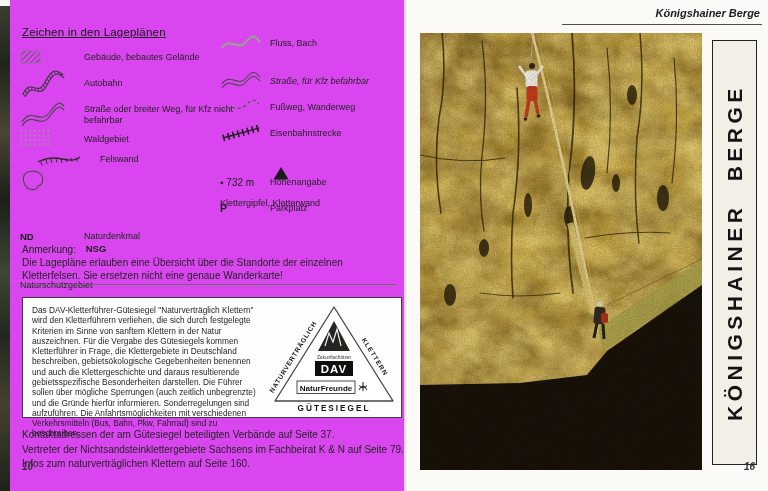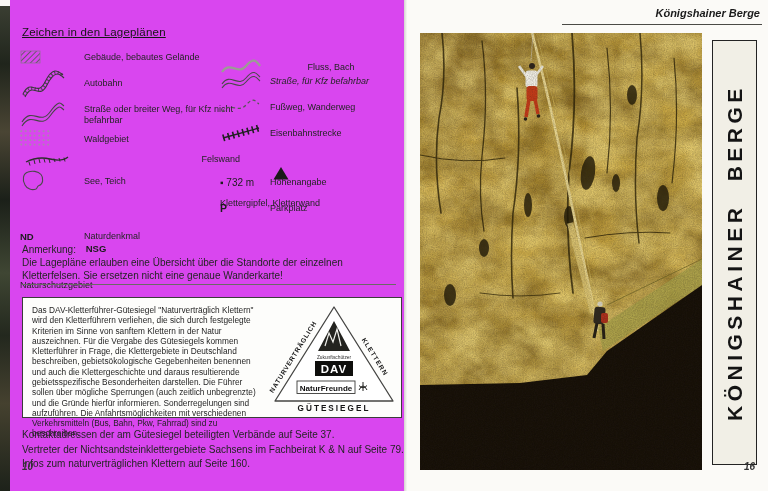--- a/index.html
+++ b/index.html
@@ -92,21 +92,21 @@
     </div>
     <div class="lrow" style="left:10px;top:100px;height:30px;">
       <span class="sym">
         <svg width="46" height="28" fill="none">
           <path d="M2,21 C12,5 20,25 30,11 S41,3 44,5" stroke="#474747" stroke-width="1.1"></path>
           <path d="M2,25 C12,9 20,29 30,15 S41,7 44,9" stroke="#474747" stroke-width="1.1"></path>
         </svg>
       </span>
       <span class="lbl">Straße oder breiter Weg, für Kfz nicht befahrbar</span>
     </div>
-    <div class="lrow" style="left:14px;top:150px;height:18px;text-align:right;">
+    <div class="lrow" style="left:26px;top:150px;height:18px;">
       <span class="sym">
         <svg width="46" height="15" fill="none">
           <path d="M2,10 Q14,4 26,7 T44,5" stroke="#2e2e2e" stroke-width="1.3"></path>
           <line x1="5" y1="10" x2="6" y2="13.5" stroke="#2e2e2e" stroke-width="1"></line>
           <line x1="10" y1="8" x2="11" y2="12" stroke="#2e2e2e" stroke-width="1"></line>
           <line x1="15" y1="7" x2="16" y2="11" stroke="#2e2e2e" stroke-width="1"></line>
           <line x1="20" y1="6.8" x2="21" y2="10.5" stroke="#2e2e2e" stroke-width="1"></line>
           <line x1="25" y1="7" x2="26" y2="11" stroke="#2e2e2e" stroke-width="1"></line>
           <line x1="30" y1="6.5" x2="31" y2="10" stroke="#2e2e2e" stroke-width="1"></line>
           <line x1="35" y1="6" x2="36" y2="9.5" stroke="#2e2e2e" stroke-width="1"></line>
@@ -114,32 +114,31 @@
         </svg>
       </span>
       <span class="lbl">Felswand</span>
     </div>
     <div class="lrow" style="left:10px;top:168px;height:26px;">
       <span class="sym">
         <svg width="28" height="24" fill="none">
           <path d="M8,3 C3,4.5 2,11 5,16 C7,20 12,21.5 16,20 C17.5,19.3 17,17 19,16.5 C23,15.5 24,9 21,5.5 C18,2 12,1.5 8,3 Z" stroke="#4a4a4a" stroke-width="1.1"></path>
         </svg>
       </span>
-      <span class="lbl">See, Teich</span>
     </div>
     <div class="lrow" style="left:10px;top:216px;height:20px;flex-direction:column;">
       <span class="sym symtext">NSG</span>
       <span class="lbl">Naturschutzgebiet</span>
     </div>
     <div class="lrow" style="left:10px;top:226px;height:20px;">
       <span class="sym symtext">ND</span>
       <span class="lbl">Naturdenkmal</span>
     </div>
 
-    <div class="lrow" style="left:210px;top:56px;height:22px;text-align:center;">
+    <div class="lrow" style="left:210px;top:32px;height:22px;">
       <span class="sym rsym">
         <svg width="42" height="22" fill="none">
             <path d="M2,16 C10,4 18,20 26,10 S37,6 40,10" stroke="#9c9c94" stroke-width="2.2"></path>
           </svg>
       </span>
       <span class="lbl rlbl">Fluss, Bach</span>
     </div>
     <div class="lrow" style="left:210px;top:70px;height:22px;font-style:italic;">
       <span class="sym rsym">
         <svg width="42" height="22" fill="none">

